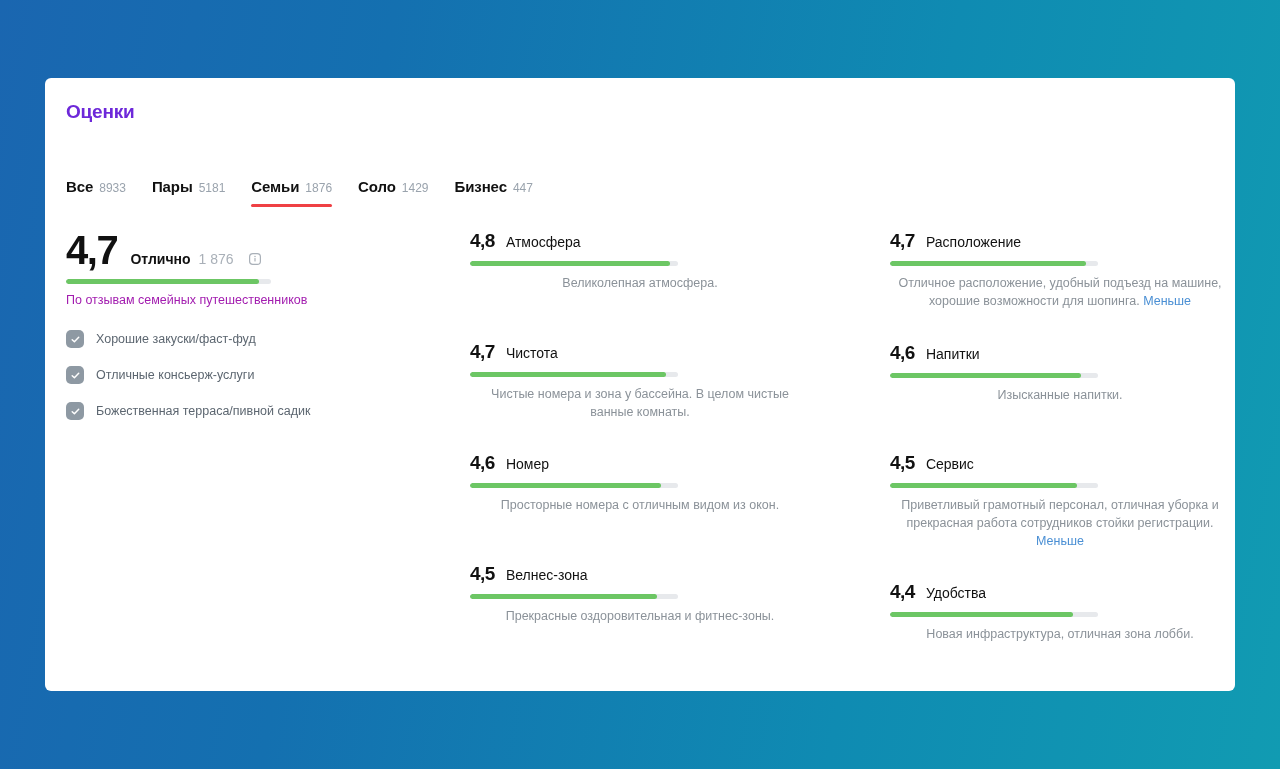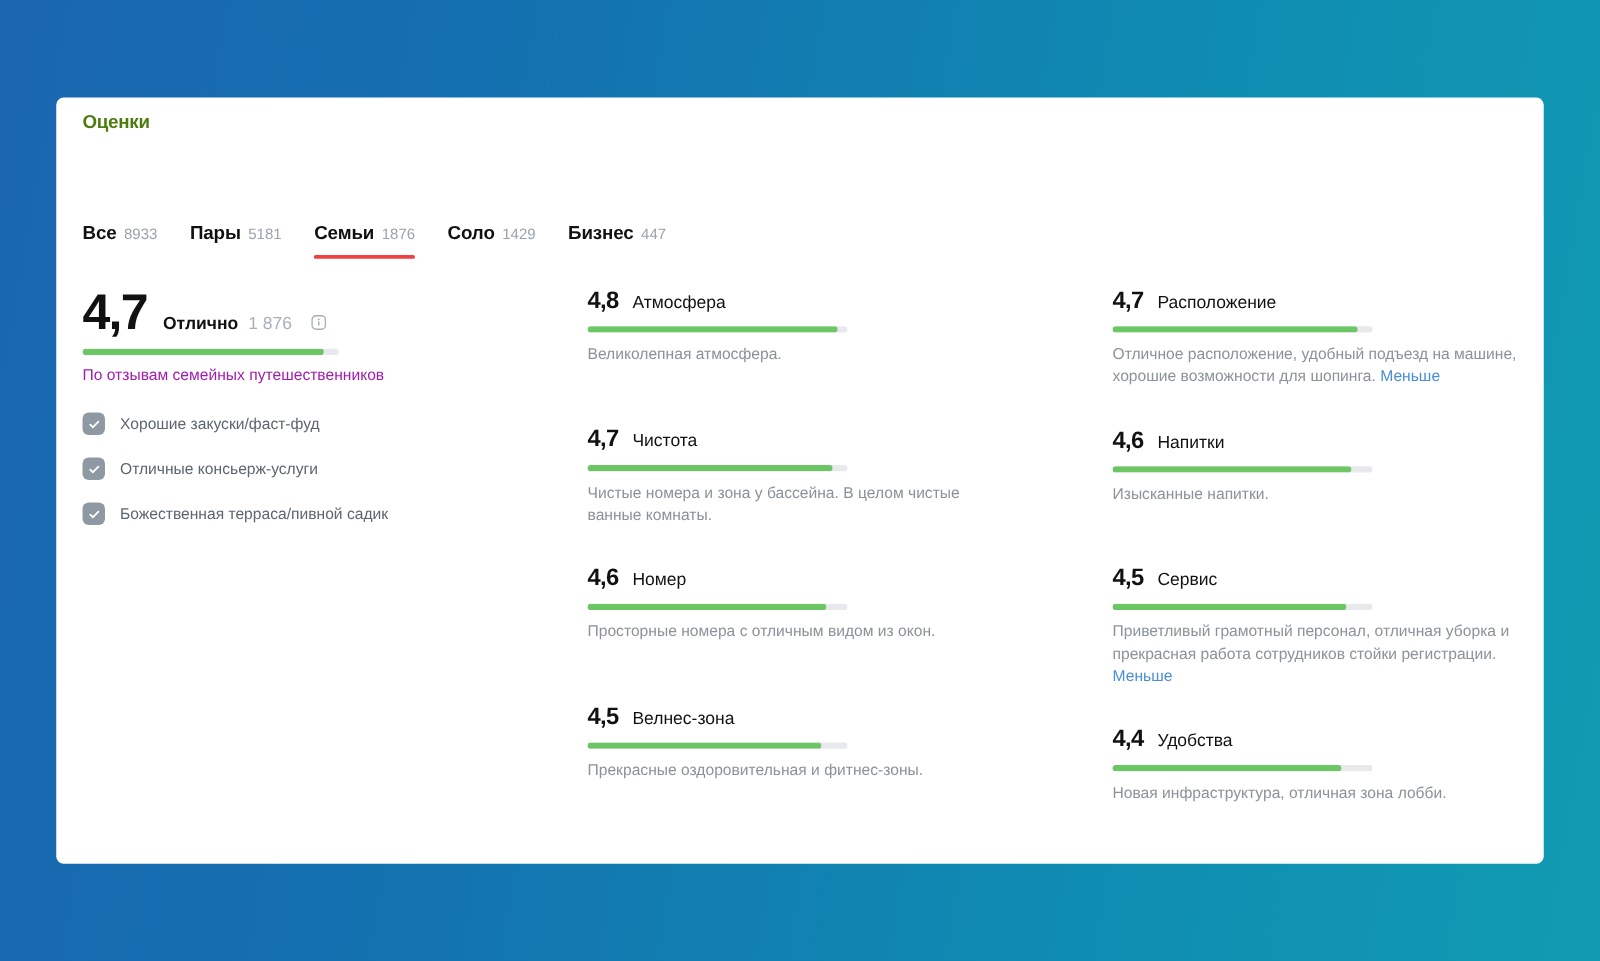--- a/index.html
+++ b/index.html
@@ -23,25 +23,25 @@
     position: absolute;
     left: 45px; top: 78px;
     width: 1190px; height: 613px;
     background: #ffffff;
     border-radius: 6px;
     overflow: hidden;
   }
 
   .page-title {
     position: absolute;
-    left: 21px; top: 11px;
-    font-size: 15px;
+    left: 21px; top: 23px;
+    font-size: 19px;
     font-weight: 700;
     letter-spacing: -0.2px;
-    color: #4d7c0f;
+    color: #6d28d9;
   }
 
   
   .tabs {
     position: absolute;
     left: 21px; top: 100px;
     display: flex;
     align-items: flex-end;
     gap: 26px;
   }
@@ -167,20 +167,21 @@
     flex: none;
   }
   .check-label {
     font-size: 12.5px;
     color: #5c6670;
   }
 
   
   .aspect {
     margin-bottom: 30px;
+    text-align: center;
   }
   .aspect:last-child { margin-bottom: 0; }
   .aspect-head {
     display: flex;
     align-items: baseline;
     gap: 11px;
   }
   .aspect-score {
     font-size: 19px;
     font-weight: 700;

